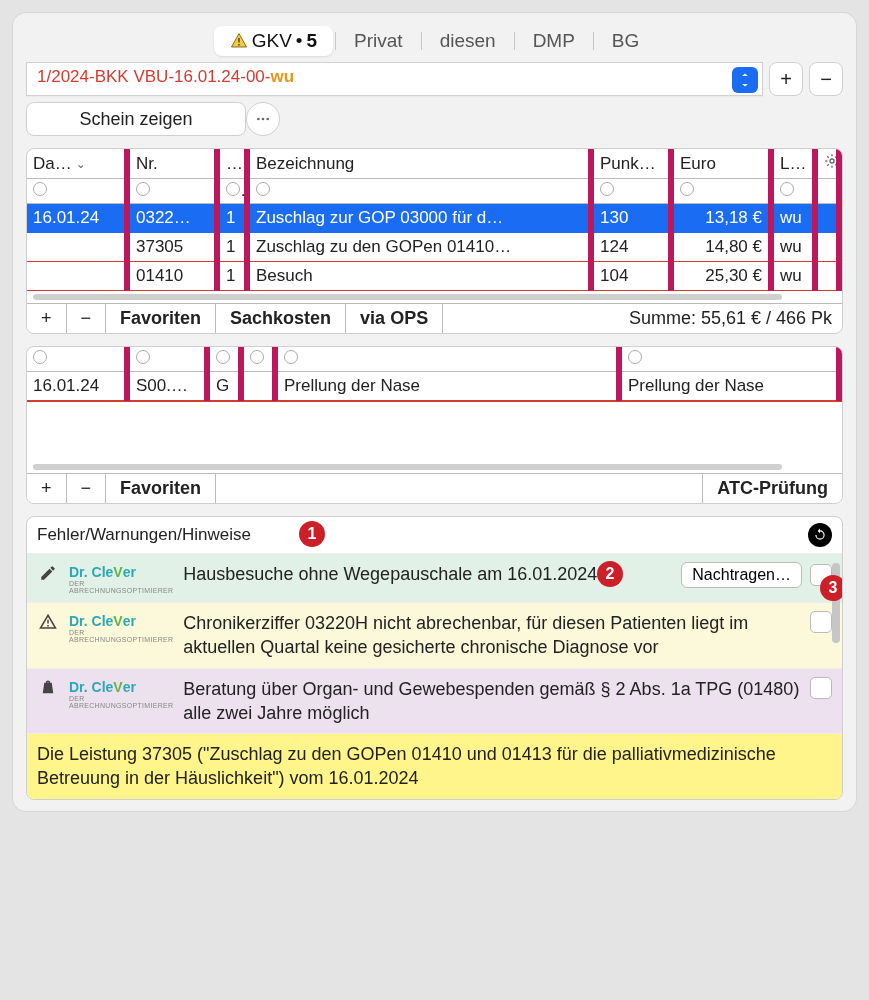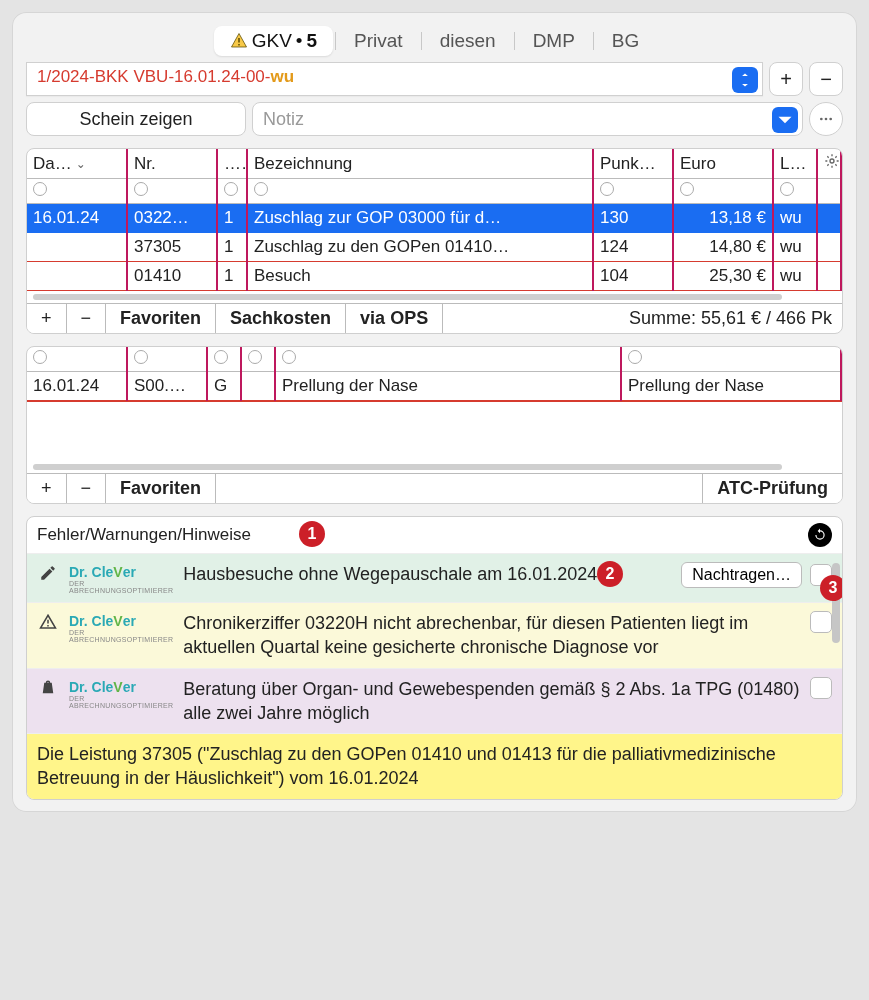--- a/index.html
+++ b/index.html
@@ -73,21 +73,21 @@
     display:flex;align-items:center;justify-content:center;
   }
   .case-select .sel-icon svg{width:14px;height:14px;}
   .sq-btn{
     width:34px;height:34px;border:1px solid #d0d0d0;border-radius:8px;
     background:#fff;display:flex;align-items:center;justify-content:center;
     font-size:20px;cursor:pointer;
   }
 
   
-  .row2{display:flex;gap:6px;align-items:flex-end;margin-bottom:12px;}
+  .row2{display:flex;align-items:flex-end;margin-bottom:12px;}
   .show-btn{
     flex:0 0 220px;height:34px;border:1px solid #d0d0d0;border-radius:8px;
     background:#fff;display:flex;align-items:center;justify-content:center;
     font-size:18px;cursor:pointer;
   }
   .note-field{
     flex:1; height:34px;border:1px solid #d0d0d0;border-radius:8px;
     background:#fff;display:flex;align-items:center;padding:0 36px 0 10px;
     color:#999;font-size:18px;position:relative;
   }
@@ -101,21 +101,21 @@
     border:1px solid #d0d0d0;background:#fff;
     display:flex;align-items:center;justify-content:center;cursor:pointer;
   }
 
   
   .panel{
     border:1px solid #cfcfcf;border-radius:8px;background:#fff;overflow:hidden;
     margin-bottom:12px;
   }
   table{border-collapse:collapse;width:100%;table-layout:fixed;}
-  th,td{font-size:17px;padding:4px 6px;text-align:left;border-right:2px solid #be185d;
+  th,td{font-size:17px;padding:4px 6px;text-align:left;border-right:6px solid #be185d;
     white-space:nowrap;overflow:hidden;text-overflow:ellipsis;}
   th{font-weight:400;border-bottom:1px solid #bbb;position:relative;}
   .filter-row td{border-bottom:1px solid #bbb;padding:2px 6px;}
   .filter-row .circ{width:14px;height:14px;border:1px solid #aaa;border-radius:50%;display:inline-block;}
   tbody.data td{border-bottom:1px solid #d63b2f;}
   tbody.data tr.selected td{background:#1a6df2;color:#fff;border-bottom-color:#1a6df2;}
   td.num{text-align:right;}
   .scroll-hint{height:12px;background:#fff;position:relative;}
   .scroll-hint::before{content:"";position:absolute;left:6px;right:60px;top:3px;height:6px;background:#cfcfcf;border-radius:3px;}
   .tbl-footer{display:flex;border-top:1px solid #bbb;}
@@ -208,28 +208,20 @@
             <path fill="#fff" d="M7 5l5-4 5 4H7zm0 14l5 4 5-4H7z"></path>
           </svg>
       </span>
     </div>
     <div class="sq-btn">+</div>
     <div class="sq-btn">−</div>
   </div>
 
   <div class="row2">
     <div class="show-btn">Schein zeigen</div>
-    <div class="note-field">
-      <span>Notiz</span>
-      <span class="sel-icon">
-        <svg viewBox="0 0 24 24">
-            <path fill="#fff" d="M6 9l6 6 6-6z"></path>
-          </svg>
-      </span>
-    </div>
     <div class="more-btn">
       <svg width="16" height="16" viewBox="0 0 24 24">
           <circle cx="5" cy="12" r="2" fill="#666"></circle>
           <circle cx="12" cy="12" r="2" fill="#666"></circle>
           <circle cx="19" cy="12" r="2" fill="#666"></circle>
         </svg>
     </div>
   </div>
 
   <div class="panel">

